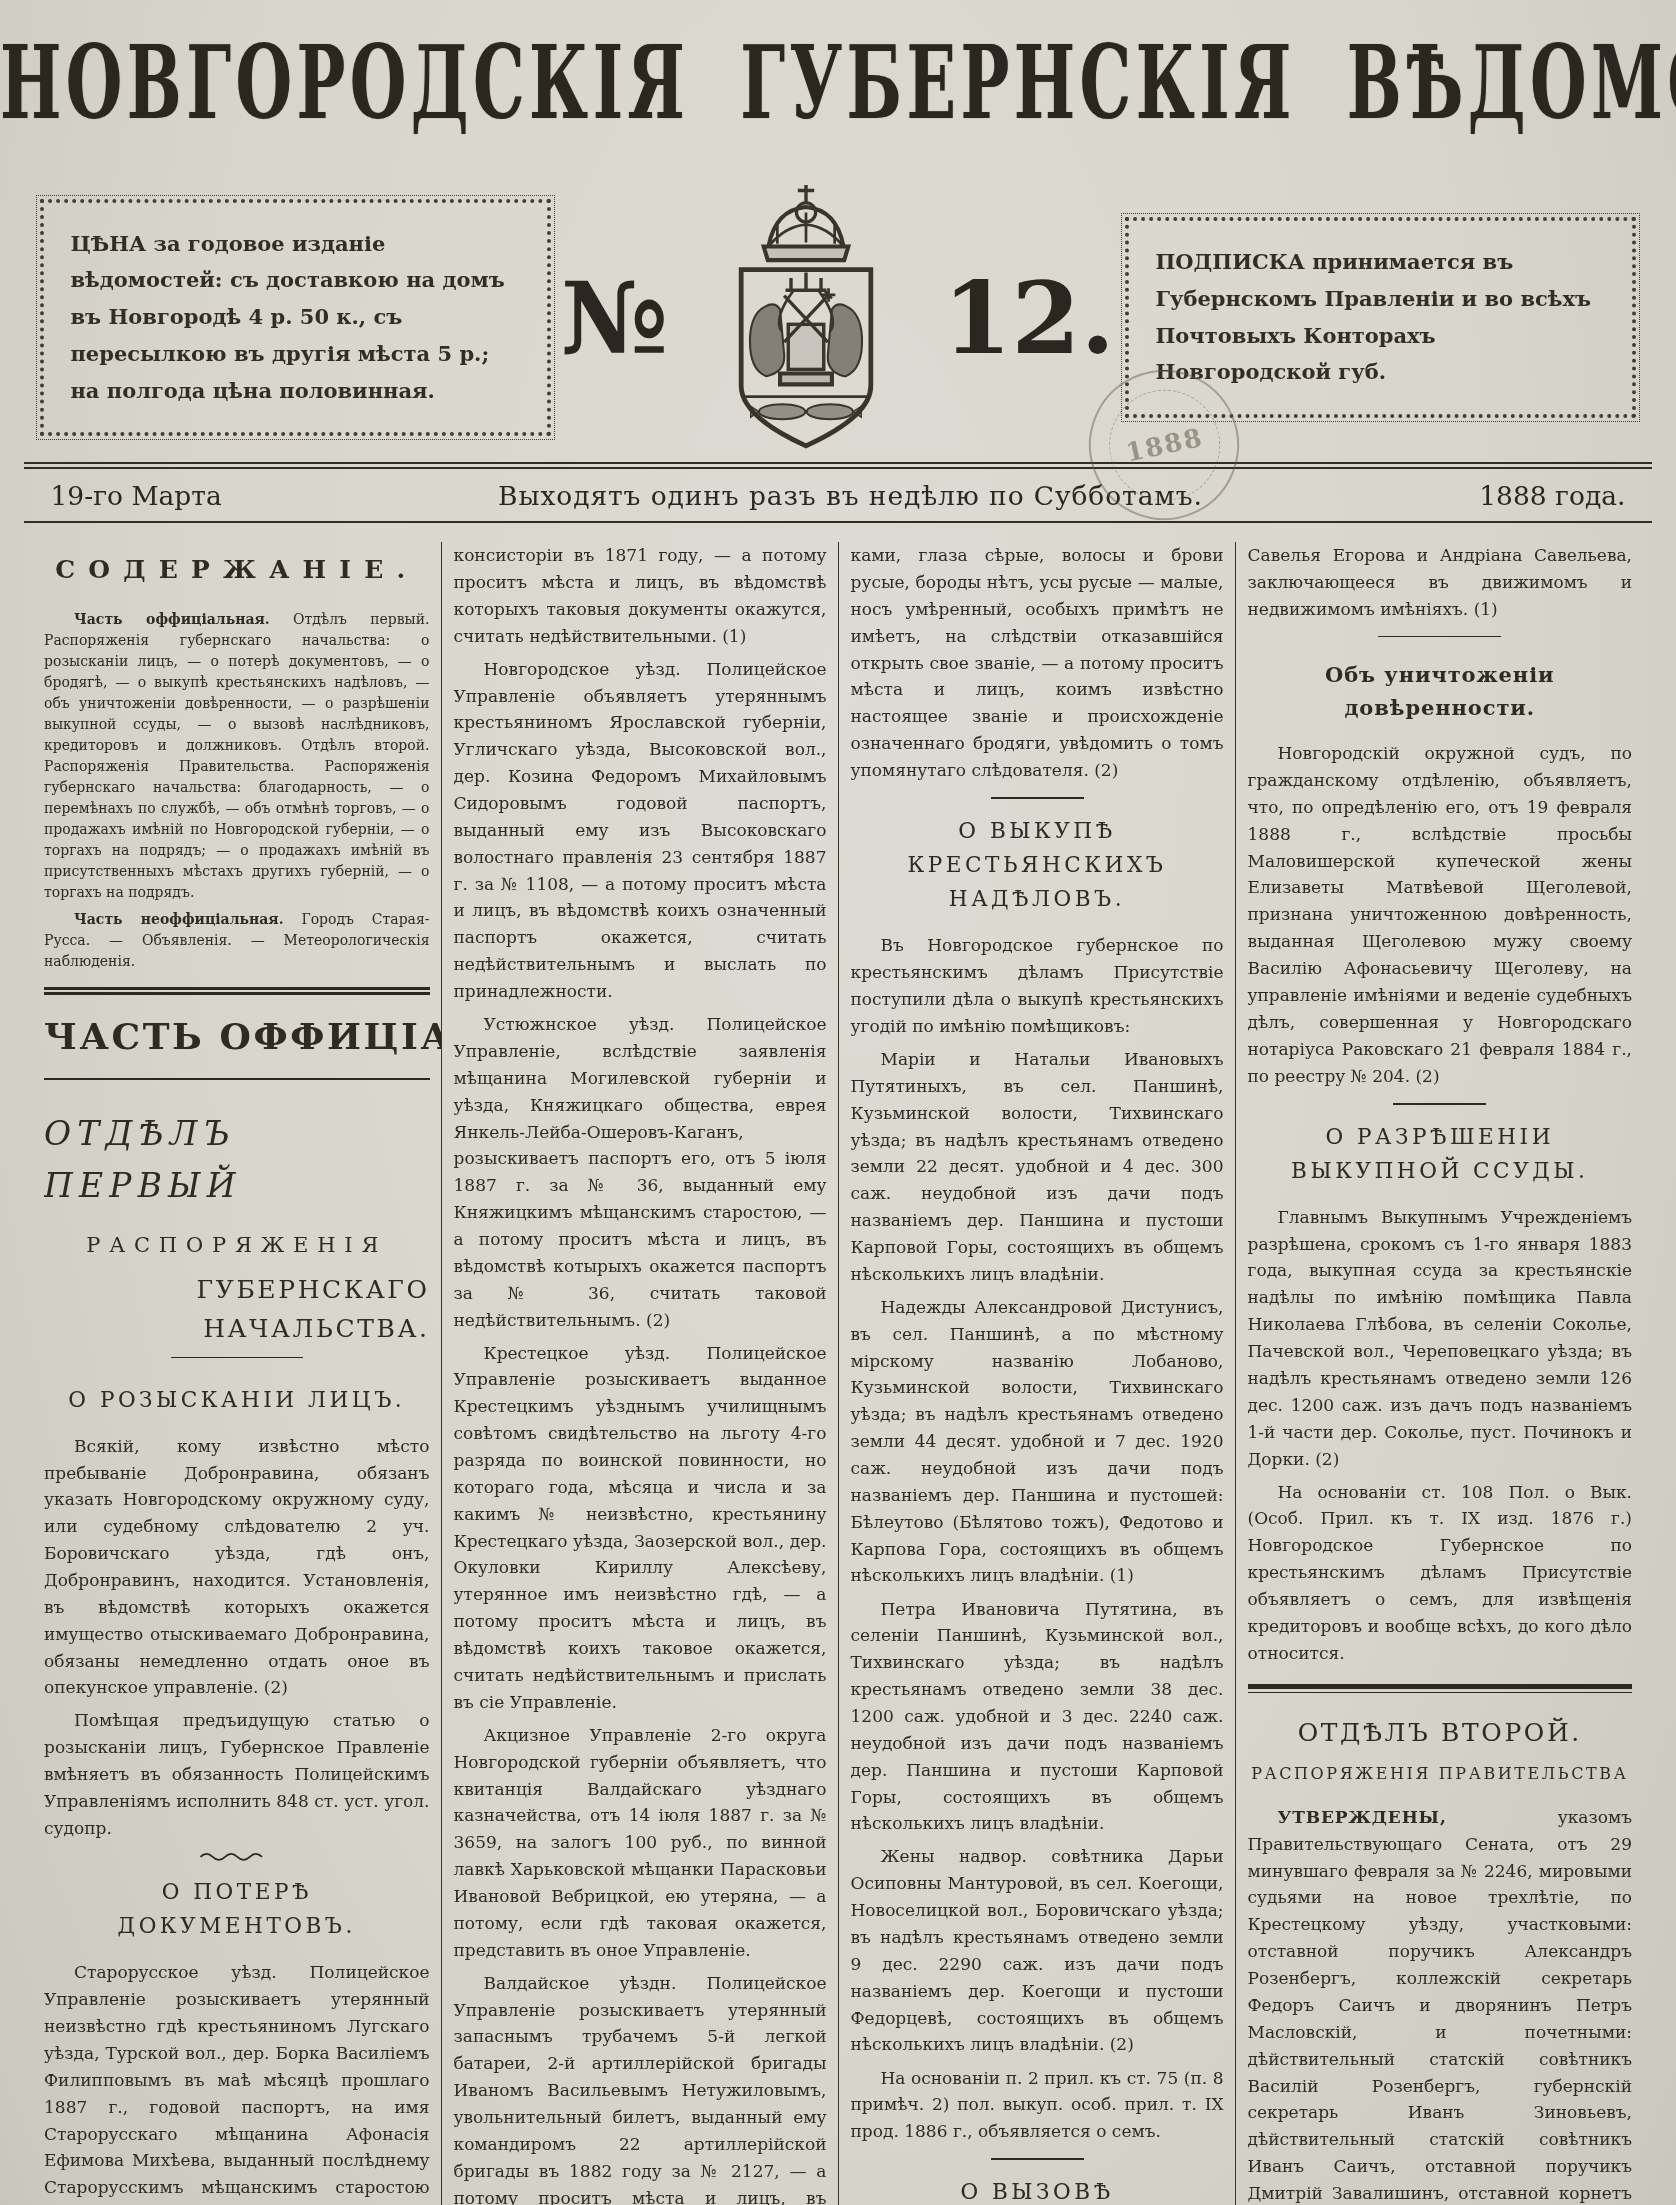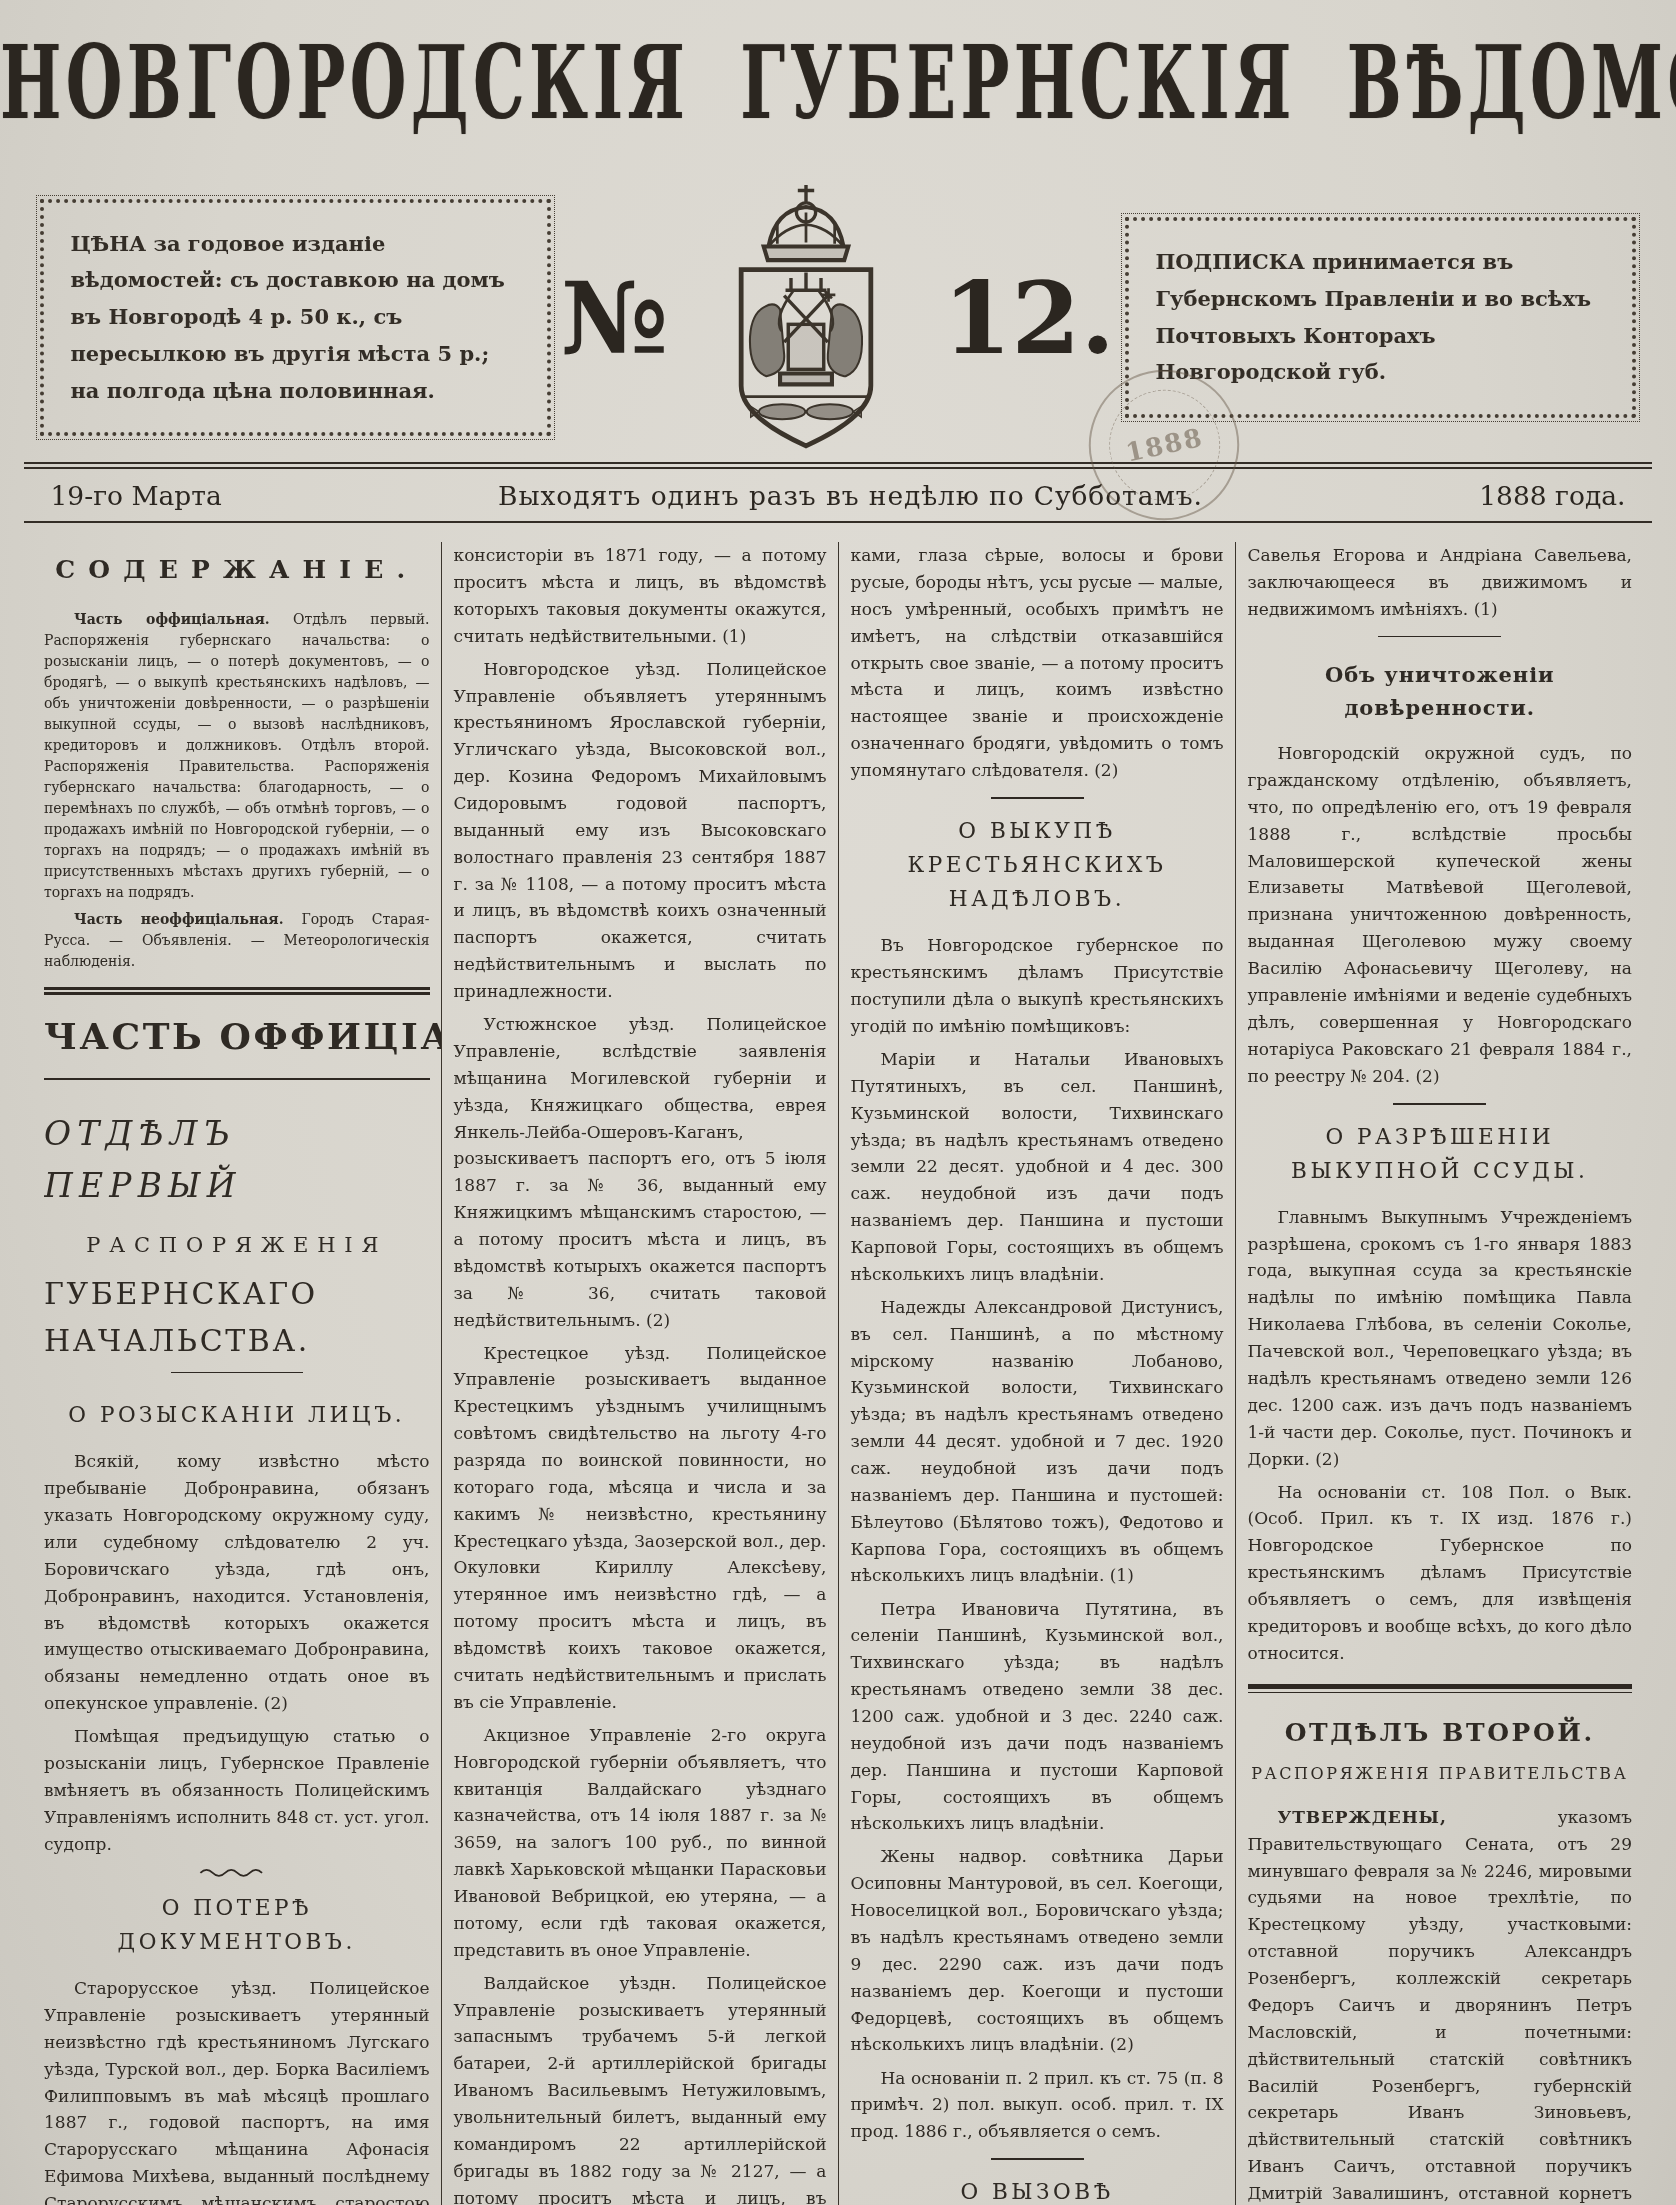--- a/index.html
+++ b/index.html
@@ -62,25 +62,25 @@
   .lead-bold{ font-weight:bold; }
   .lead-caps{ font-weight:bold; letter-spacing:0.9px; }
   .small{ font-size:14px; line-height:1.5; }
   
   .h-toc{ text-align:center; font-size:25px; letter-spacing:13.2px; font-weight:bold; margin:8px 0 19.4px; text-indent:0; }
   .dbl-rule{ border-top:8px double #2e2822; margin:15px 0 13.2px; }
   .thin-rule{ border-top:2.2px solid #2e2822; margin:0 0 17.6px; }
   .h-part{ text-align:center; font-size:36px; font-weight:bold; letter-spacing:2.6px; margin:4.4px 0 12.3px; white-space:nowrap; }
   .h-otdel{ text-align:left; font-size:33px; letter-spacing:6.2px; margin:28px 0 17.6px; font-weight:normal;font-style:italic; }
   .h-rasp{ text-align:center; font-size:21px; letter-spacing:8.8px; margin:13.2px 0 7px; font-weight:normal; }
-  .h-gub{ text-align:left; font-size:30px; letter-spacing:2.6px; margin:0 0 8px; font-weight:normal; }
+  .h-gub{ text-align:right; font-size:25px; letter-spacing:2.6px; margin:0 0 8px; font-weight:normal; }
   .hr-short{ width:132px; border-top:1.8px solid #2e2822; margin:0 auto 25px; }
   .h-art{ text-align:center; font-size:21.6px; letter-spacing:3.5px; margin:5px 0 16px; font-weight:normal; }
   .h-art-bold{ text-align:center; font-size:21px; font-weight:bold; letter-spacing:0.9px; margin:21px 0 16px; }
-  .h-otdel2{ text-align:center; font-size:25px; font-weight:bold; letter-spacing:2.6px; margin:20px 0 8.8px; }
+  .h-otdel2{ text-align:center; font-size:25px; font-weight:normal; letter-spacing:2.6px; margin:20px 0 8.8px; }
   .h-raspprav{ text-align:center; font-size:16px; letter-spacing:2.6px; margin:0 0 17.6px; font-weight:normal; }
   .divider{ width:93px; border-top:2.2px solid #2e2822; margin:13.2px auto 15px; }
   .divider.thin{ border-top-width:1.8px; width:123px; }
   .squiggle{ display:block; margin:10.6px auto 13.2px; width:75px; height:9.7px; }
   .heavy-rule{ border-top:5.3px solid #2e2822; border-bottom:1.8px solid #2e2822; height:2.6px; margin:17.6px 0 13.2px; }
 </style>
 </head>
 <body>
 
 <div class="page">

